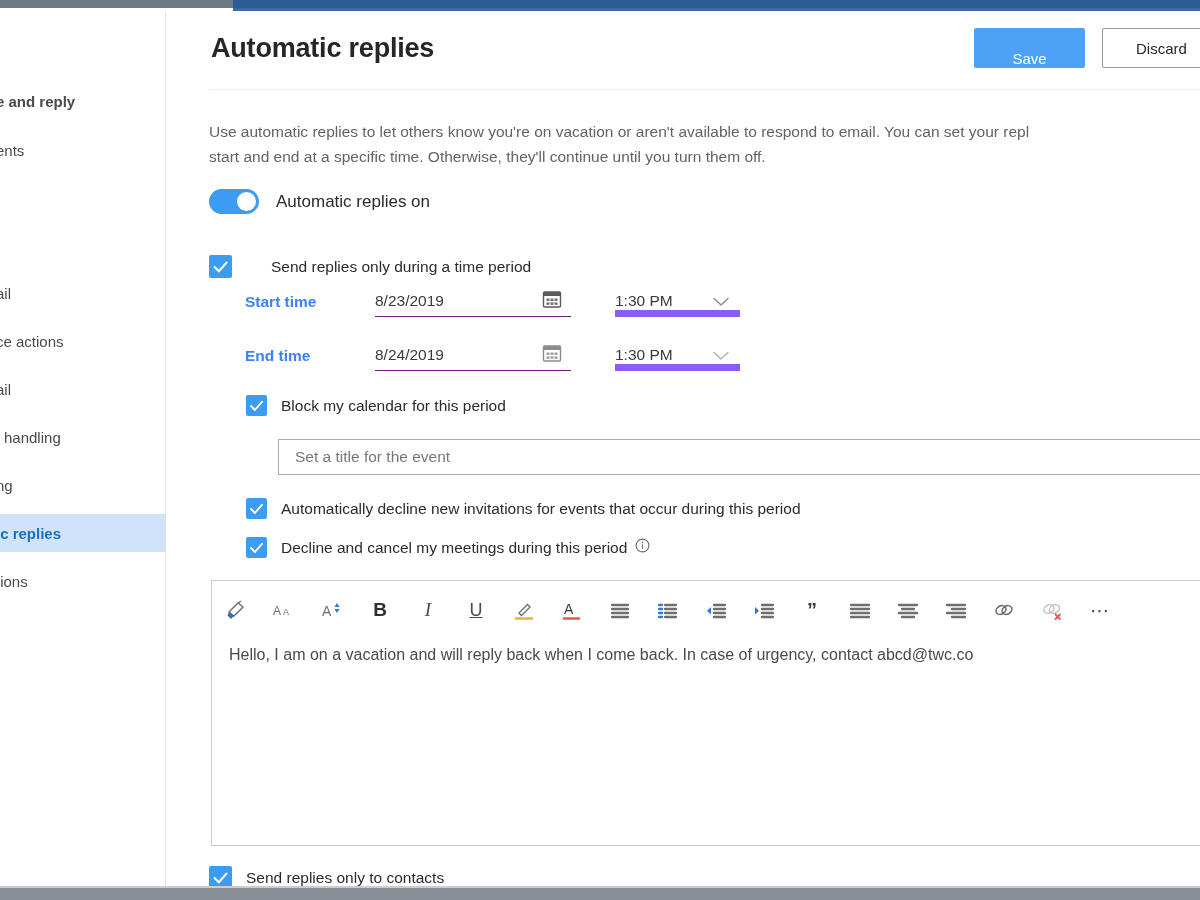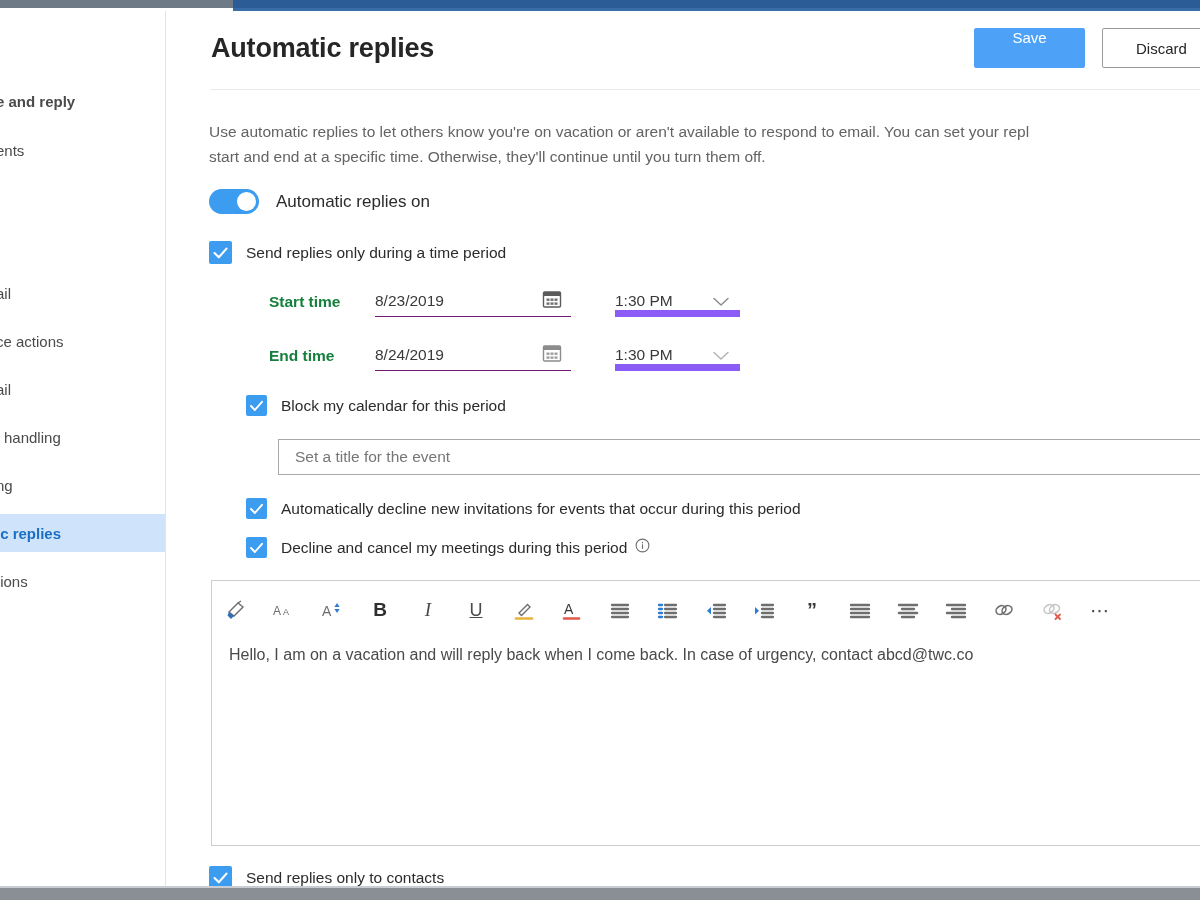--- a/index.html
+++ b/index.html
@@ -68,21 +68,21 @@
 
   .page-title {
     position:absolute; left:45px; top:22px;
     font-size:27px; color:#262626; font-weight:600; letter-spacing:-0.2px;
   }
 
   .btn-save {
     position:absolute; left:808px; top:17px; width:111px; height:40px;
     background:#4da2f7; border:1px solid #4da2f7; border-radius:2px;
     color:#ffffff; font-size:15px;
-    display:flex; align-items:flex-start; justify-content:center;
+    display:flex; align-items:flex-end; justify-content:center;
     cursor:pointer;
   }
   .btn-discard {
     position:absolute; left:936px; top:17px; width:130px; height:40px;
     background:#ffffff; border:1px solid #9a9a9a; border-radius:2px;
     color:#262626; font-size:15px;
     display:flex; align-items:center; justify-content:flex-start;
     padding-left:33px;
     cursor:pointer;
     overflow:hidden;
@@ -115,29 +115,29 @@
   .cb {
     width:23px; height:23px; border-radius:2px; background:#3c9cf0;
     position:relative; flex:0 0 auto; cursor:pointer;
   }
   .cb.small { width:21px; height:21px; }
   .cb svg { position:absolute; left:0; top:0; }
 
   .cb-row { position:absolute; display:flex; align-items:center; }
   .cb-row .cb-label { margin-left:14px; font-size:15.5px; color:#2b2b2b; white-space:nowrap; }
 
-  #row-timeperiod { left:43px; top:230px; }
+  #row-timeperiod { left:43px; top:244px;gap:25px; }
   #row-block      { left:80px; top:384px; }
   #row-autodecl   { left:80px; top:487px; }
   #row-declcancel { left:80px; top:526px; }
   #row-contacts   { left:43px; top:855px; }
 
   
   .dt-label {
-    position:absolute; font-size:15.5px; color:#15803d; font-weight:600;margin-left:24px;
+    position:absolute; font-size:15.5px; color:#3b82f6; font-weight:600;
   }
   .dt-date {
     position:absolute; height:32px;
     border-bottom:1px solid #701a75;
     display:flex; align-items:center;
     cursor:pointer;
     text-align:center;
   }
   .dt-date .dval { font-size:15.5px; color:#3a3a3a; }
   .dt-date .cal { position:absolute; right:8px; top:3px; }

